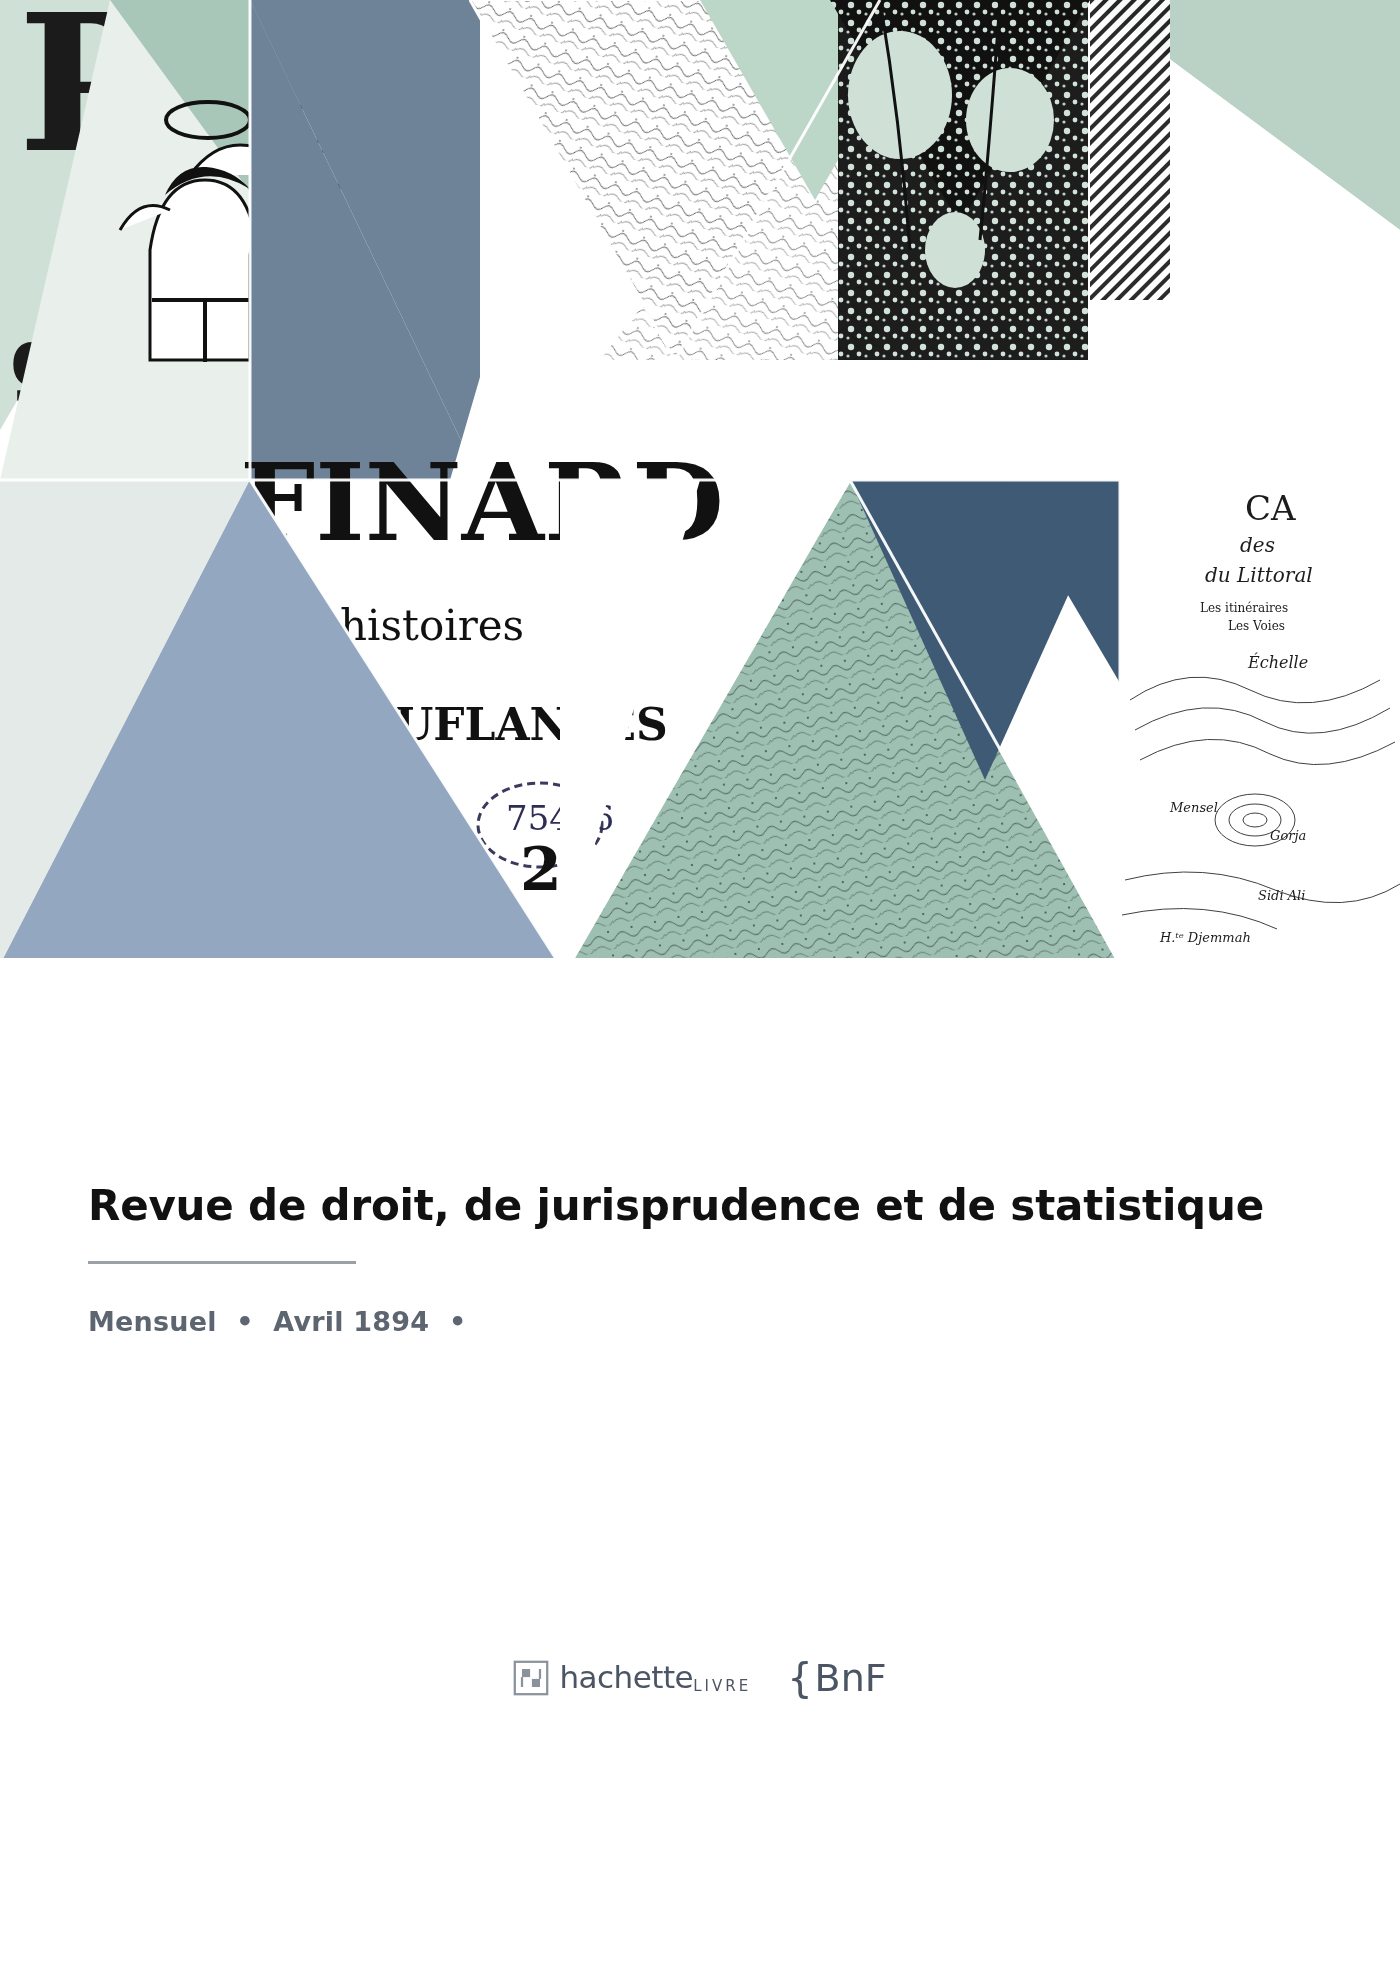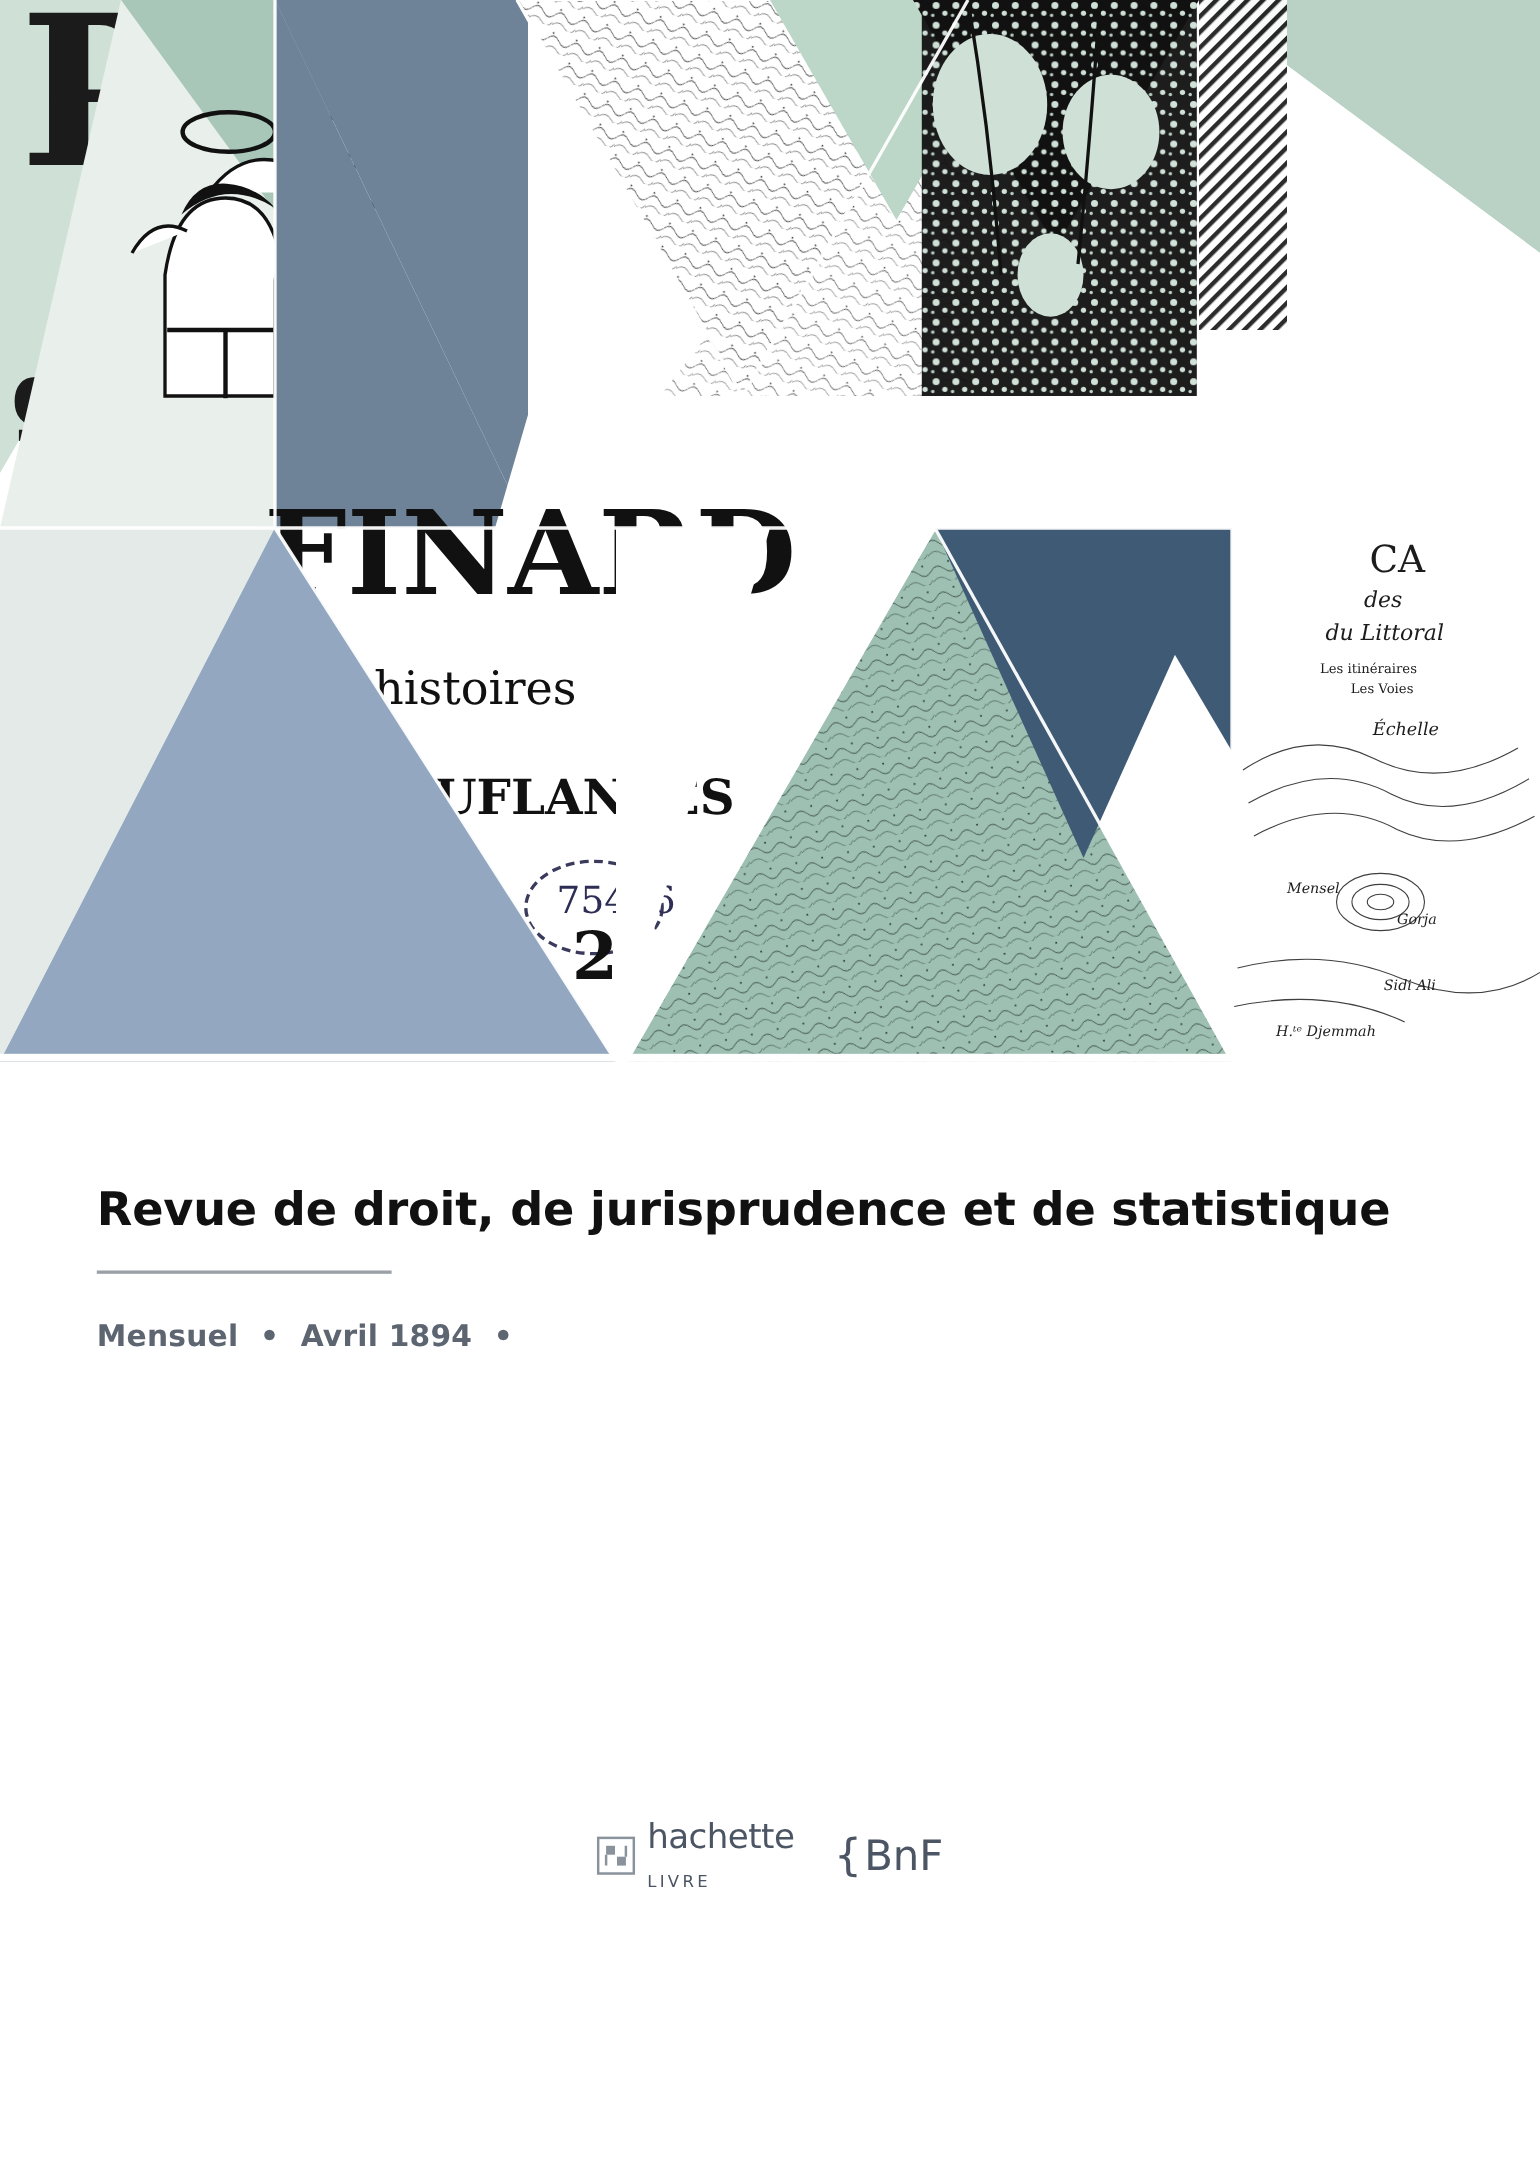--- a/index.html
+++ b/index.html
@@ -36,21 +36,21 @@
     background: #ffffff;
   }
   .artwork svg {
     display: block;
   }
 
   
   .title-block {
     position: absolute;
     left: 88px;
-    top: 1075px;
+    top: 1181px;
     width: 1230px;
   }
   .doc-title {
     font-family: "DejaVu Sans", sans-serif;
     font-size: 42px;
     font-weight: bold;
     color: #111111;
     letter-spacing: -0.2px;
     line-height: 1.2;
     margin: 0;
@@ -90,21 +90,21 @@
     display: flex;
     align-items: center;
     gap: 10px;
   }
   .hachette-mark {
     width: 36px;
     height: 36px;
   }
   .hachette-words {
     display: flex;
-    flex-direction: column;
+    flex-direction: row;
     line-height: 1;
   }
   .hachette-main {
     font-family: "DejaVu Sans", sans-serif;
     font-size: 31px;
     color: #4b5563;
     letter-spacing: -0.5px;
   }
   .hachette-sub {
     font-family: "DejaVu Sans", sans-serif;

